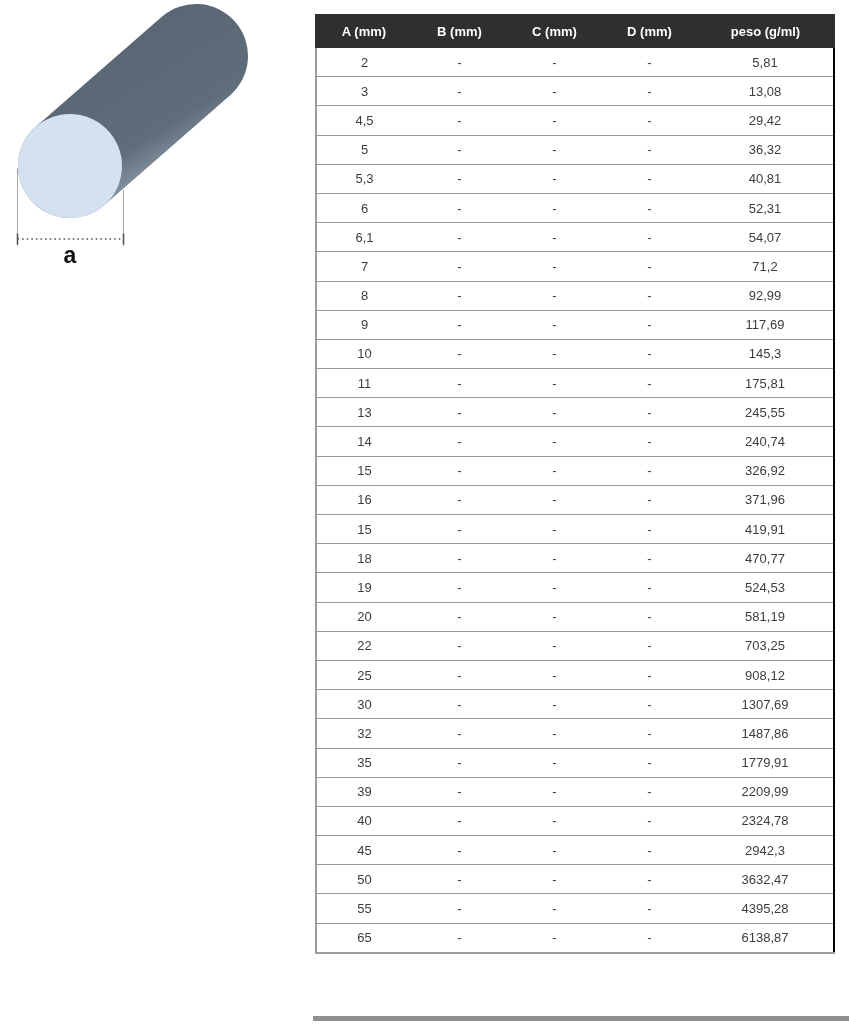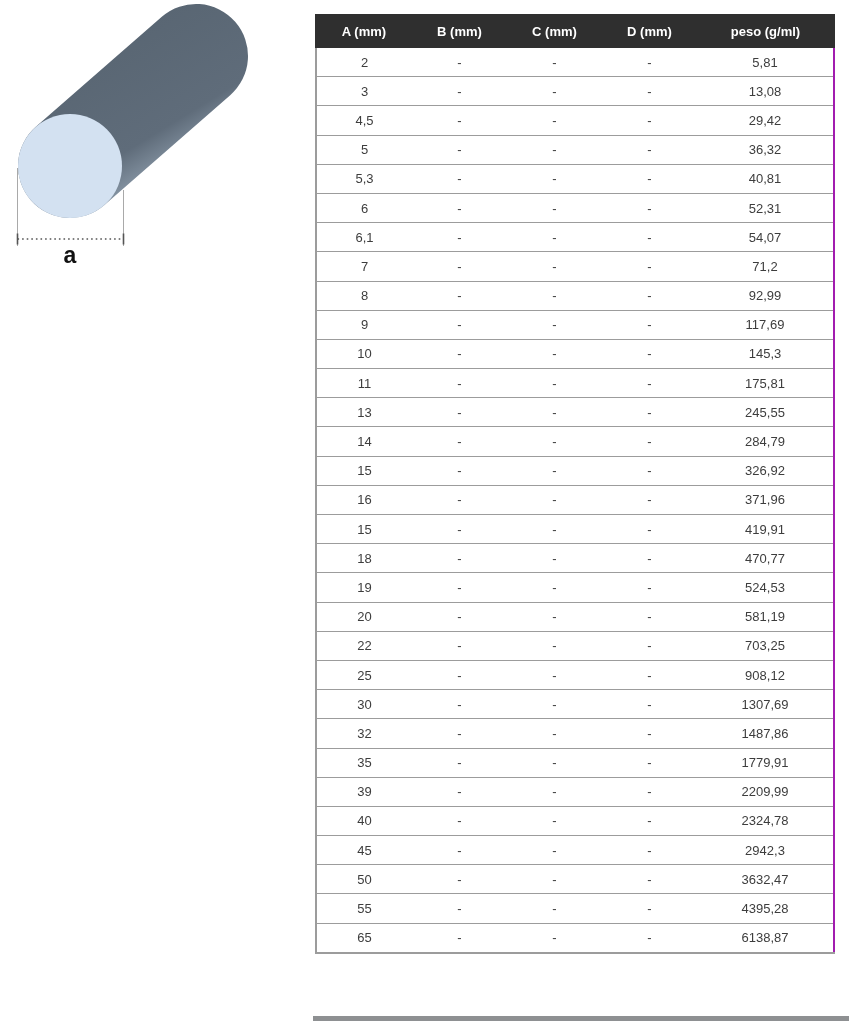--- a/index.html
+++ b/index.html
@@ -47,21 +47,21 @@
     border:2px solid #2f2f2f;
   }
   table.spec td{
     color:#3d3d3d;
     height:28.2px;
     background:#ffffff;
     border-top:1px solid #9c9c9c;
     border-bottom:1px solid #9c9c9c;
   }
   table.spec td:first-child{border-left:2px solid #9c9c9c;}
-  table.spec td:last-child{border-right:2px solid #a21caf;}
+  table.spec td:last-child{border-right:2px solid #000000;}
   table.spec tbody tr:last-child td{border-bottom:2px solid #9c9c9c;}
 
   .bottom-bar{
     position:absolute;
     left:313px;
     top:1016px;
     width:536px;
     height:5px;
     background:#8e9092;
   }
@@ -202,21 +202,21 @@
             <td>-</td>
             <td>-</td>
             <td>-</td>
             <td>245,55</td>
           </tr>
           <tr>
             <td>14</td>
             <td>-</td>
             <td>-</td>
             <td>-</td>
-            <td>284,79</td>
+            <td>240,74</td>
           </tr>
           <tr>
             <td>15</td>
             <td>-</td>
             <td>-</td>
             <td>-</td>
             <td>326,92</td>
           </tr>
           <tr>
             <td>16</td>

